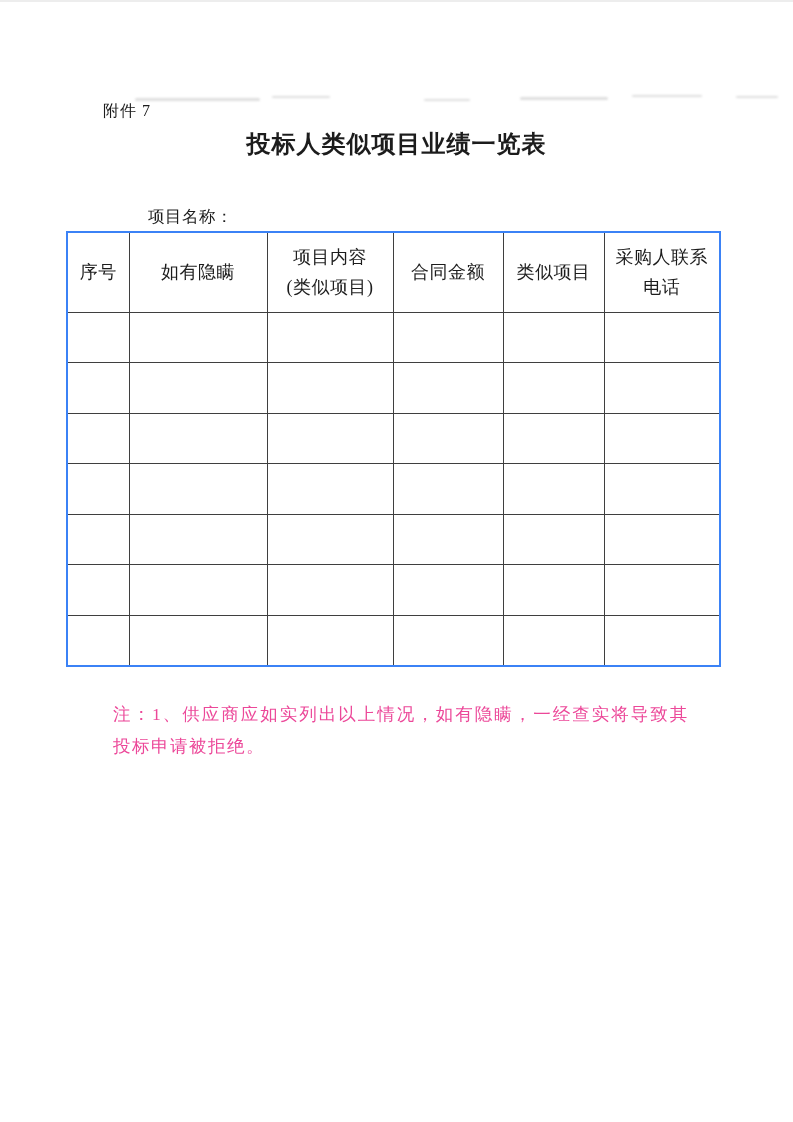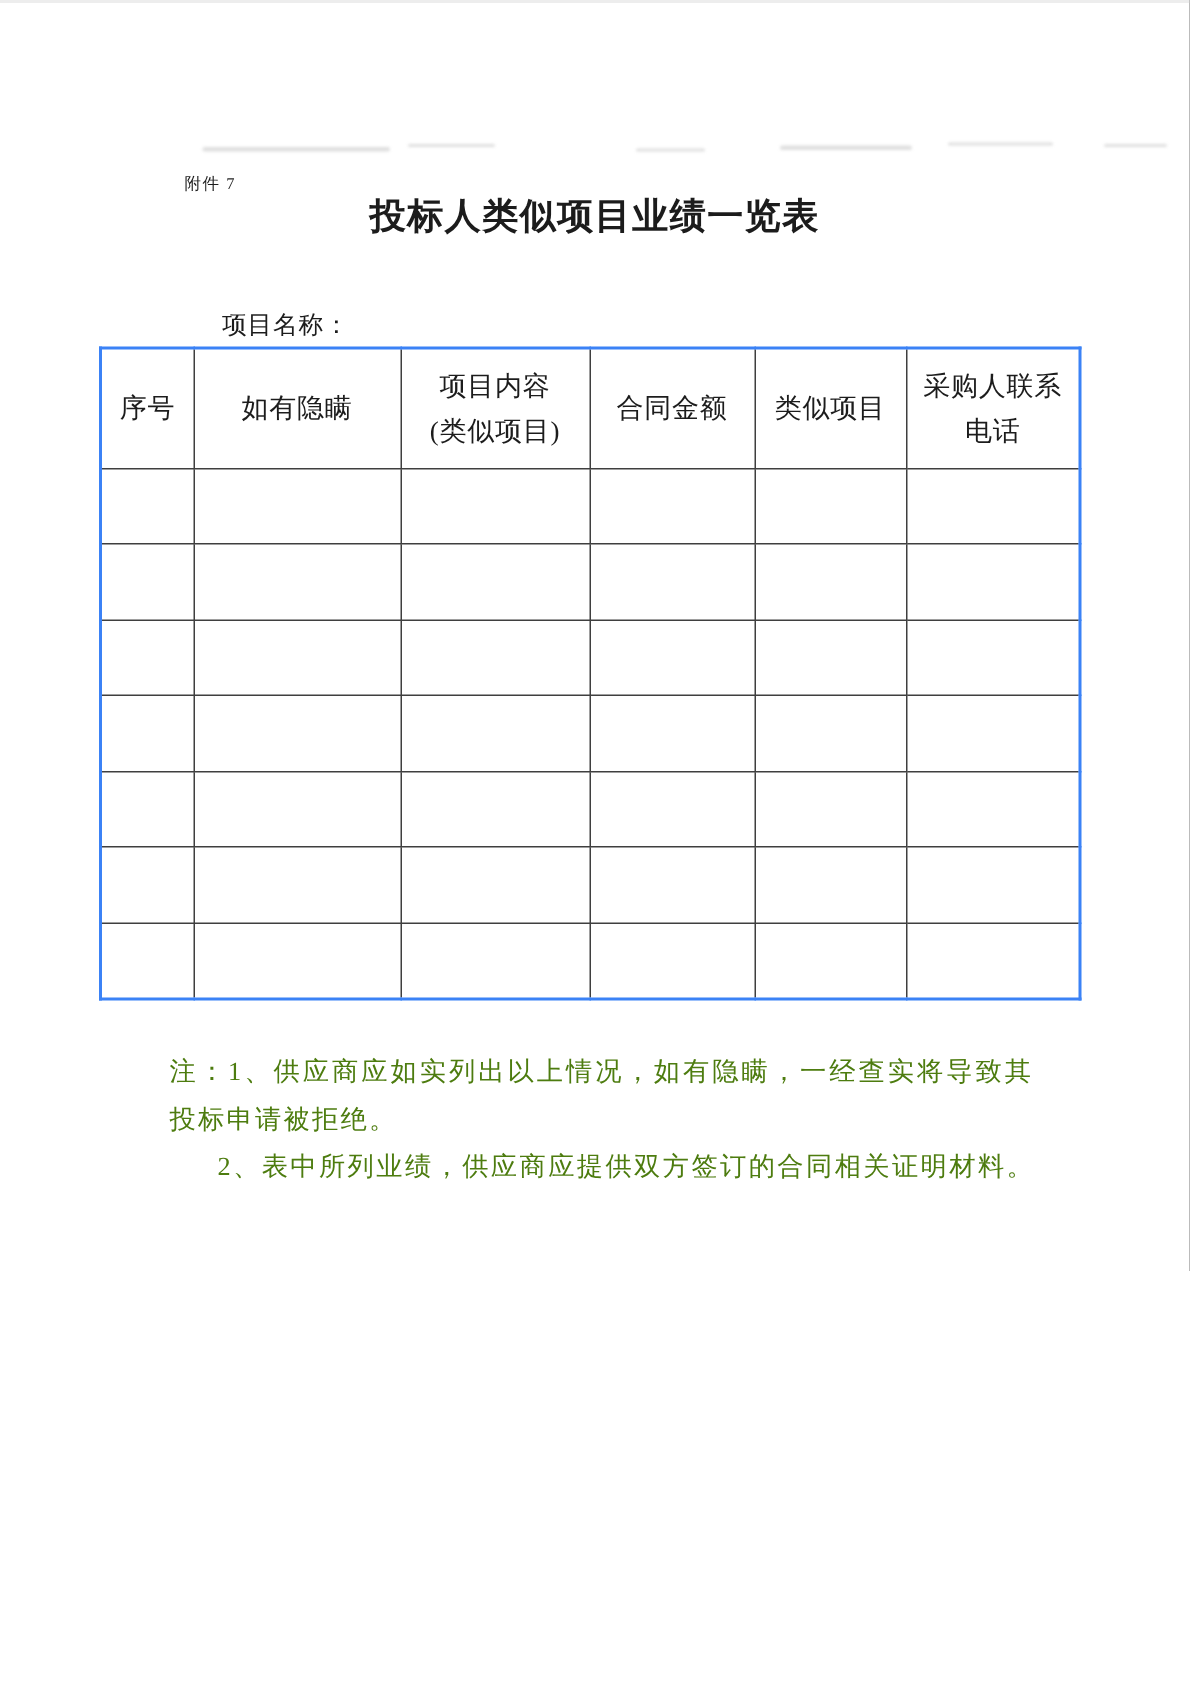--- a/index.html
+++ b/index.html
@@ -30,25 +30,24 @@
   }
   .a1 { left: 135px; top: 98px;  width: 125px; }
   .a2 { left: 272px; top: 96px;  width: 58px;  height: 2px; }
   .a3 { left: 424px; top: 99px;  width: 46px;  height: 2px; }
   .a4 { left: 520px; top: 97px;  width: 88px; }
   .a5 { left: 632px; top: 95px;  width: 70px;  height: 2px; }
   .a6 { left: 736px; top: 96px;  width: 42px;  height: 2px; }
 
   .attachment-label {
     position: absolute;
-    left: 103px; top: 115px;
-    font-size: 11px;
+    left: 103px; top: 101px;
+    font-size: 16px;
     letter-spacing: 1px;
     white-space: nowrap;
-    margin-left: 20px;
   }
   .doc-title {
     position: absolute;
     left: 0; top: 128px;
     width: 100%;
     text-align: center;
     font-size: 24px;
     font-weight: 600;
     letter-spacing: 1px;
     white-space: nowrap;
@@ -82,21 +81,21 @@
     text-align: center;
     vertical-align: middle;
     letter-spacing: 0.5px;
   }
   .notes {
     position: absolute;
     left: 113px; top: 699px;
     width: 582px;
     font-size: 17.5px;
     line-height: 31.5px;
-    color: #4d7c0f;
+    color: #ec4899;
   }
   .notes .line1 { letter-spacing: 2px;   white-space: nowrap; }
   .notes .line2 { letter-spacing: 1.5px; white-space: nowrap; }
   .notes .line3 { letter-spacing: 1.6px; margin-left: 32px; white-space: nowrap; }
 </style>
 </head>
 <body>
 
 <div class="page">
 
@@ -208,16 +207,15 @@
           <td></td>
           <td></td>
           <td></td>
         </tr>
       </tbody>
   </table>
 
   <div class="notes">
     <div class="line1">注：1、供应商应如实列出以上情况，如有隐瞒，一经查实将导致其</div>
     <div class="line2">投标申请被拒绝。</div>
-    <div class="line3">2、表中所列业绩，供应商应提供双方签订的合同相关证明材料。</div>
   </div>
 
 </div>
 
 </body></html>

